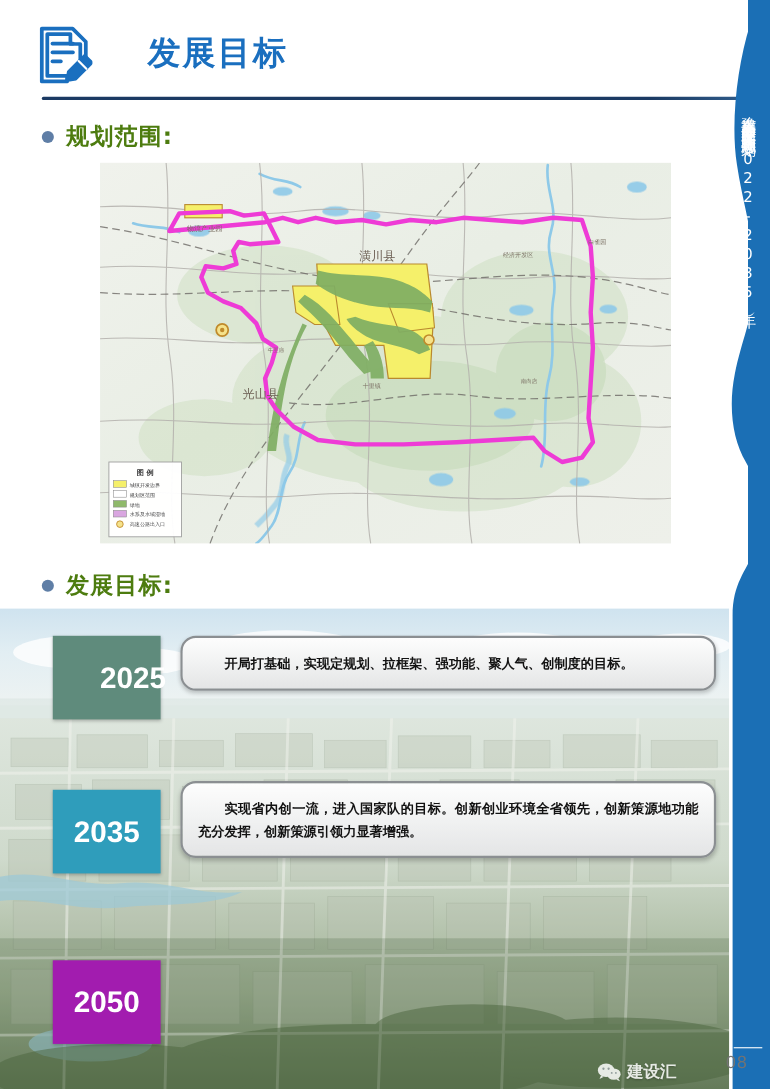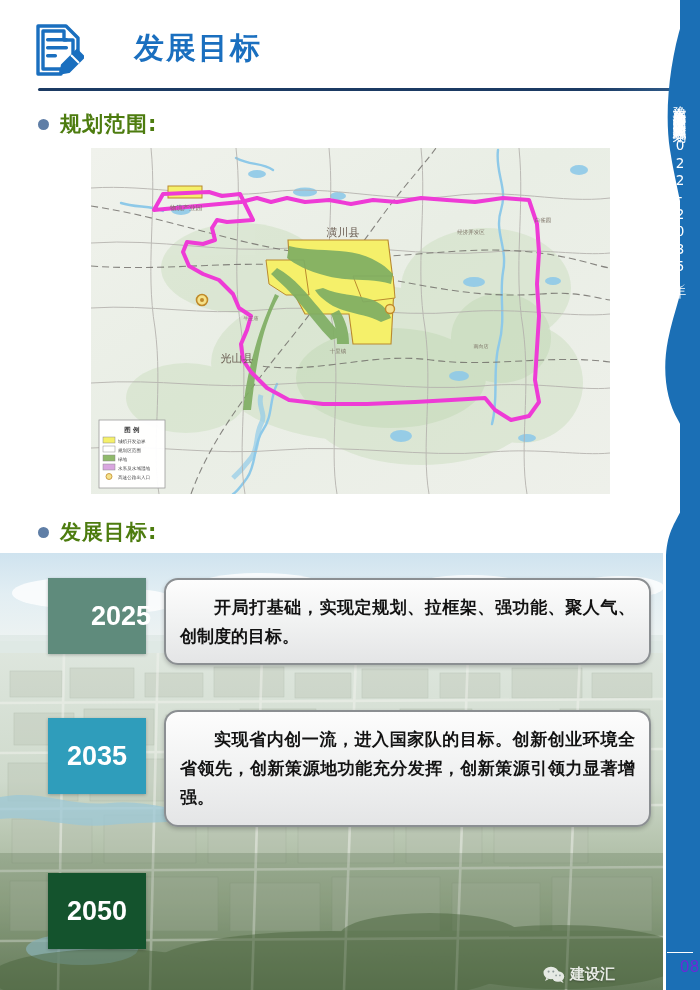--- a/index.html
+++ b/index.html
@@ -68,32 +68,32 @@
 
   .goal-year {
     width:98px; height:76px; flex:0 0 auto;
     display:flex; align-items:center; justify-content:center;
     color:#ffffff; font-size:27px; font-weight:bold;
     font-family:"Liberation Sans",sans-serif;
     box-shadow:0 1px 3px rgba(0,0,0,0.25);
   }
   #goal-year-0 { background:#5f8b7c;padding-left:48px; }
   #goal-year-1 { background:#2f9dbb; }
-  #goal-year-2 { background:#14532d; }
+  #goal-year-2 { background:#a21caf; }
 
   .goal-bubble {
     margin-left:18px;
     width:487px;
     border:2px solid #8b8f92;
     border-radius:14px;
     background:linear-gradient(to bottom,#fdfdfd 0%,#f2f3f3 45%,#e4e5e6 100%);
     box-shadow:0 2px 4px rgba(0,0,0,0.22);
     padding:13px 14px 12px 14px;
     font-family:"DejaVu Sans","Liberation Sans",sans-serif;
-    font-size:17px;
+    font-size:12px;
     font-weight:bold;
     color:#121212;
     line-height:1.72;
     text-indent:2em;
     text-align:justify;
   }
   #goal-bubble-1 { margin-top:-8px; }
   #goal-bubble-2 { margin-top:-10px; }
 
   
@@ -121,21 +121,21 @@
     text-orientation:upright;
     color:#ffffff;
     font-size:13.5px;
     letter-spacing:1.2px;
     font-family:"DejaVu Sans","Liberation Sans",sans-serif;
     line-height:40px;
     white-space:nowrap;
   }
   #sidebar-page {
     position:absolute; left:0; bottom:14px; width:40px;
-    text-align:right; color:#6d28d9;
+    text-align:left; color:#737373;
     font-size:16px; letter-spacing:1px;
     font-family:"Liberation Sans",sans-serif;
   }
   #sidebar-page-rule {
     position:absolute; left:7px; bottom:37px; width:26px; height:1.5px;
     background:#ffffff;
   }
 </style>
 </head>
 <body>

